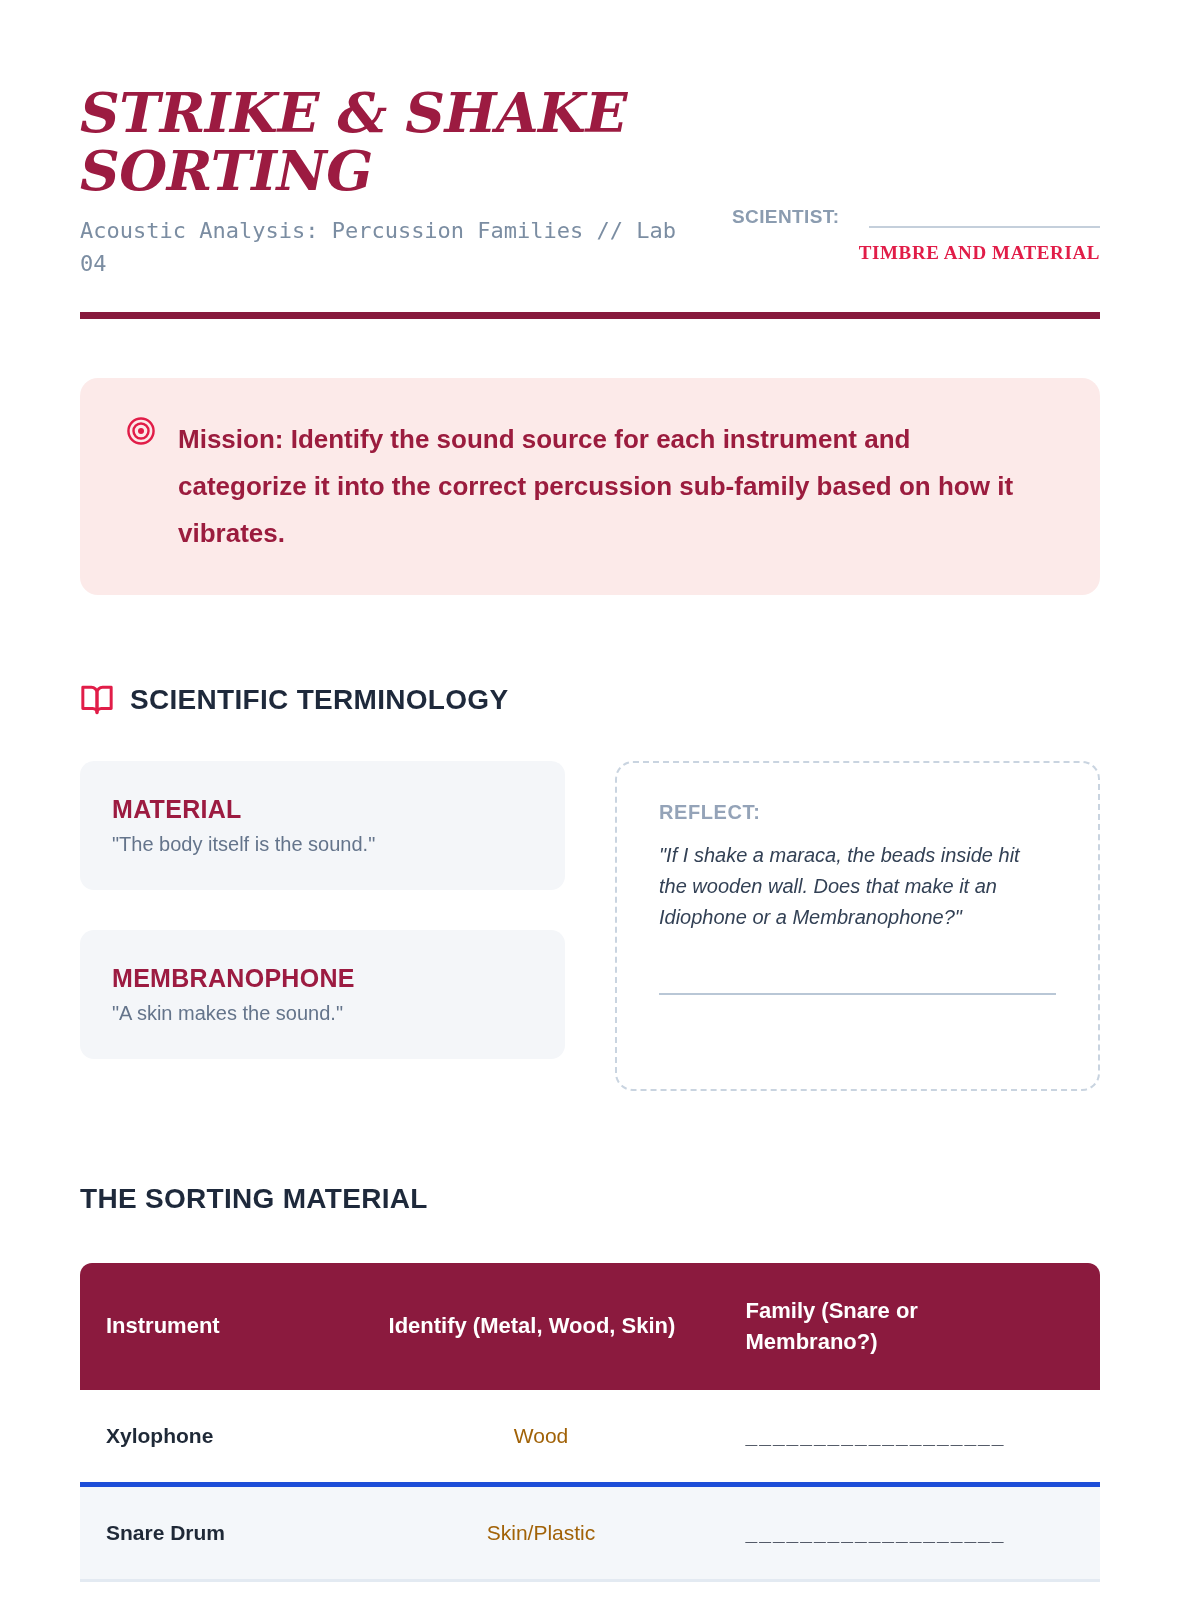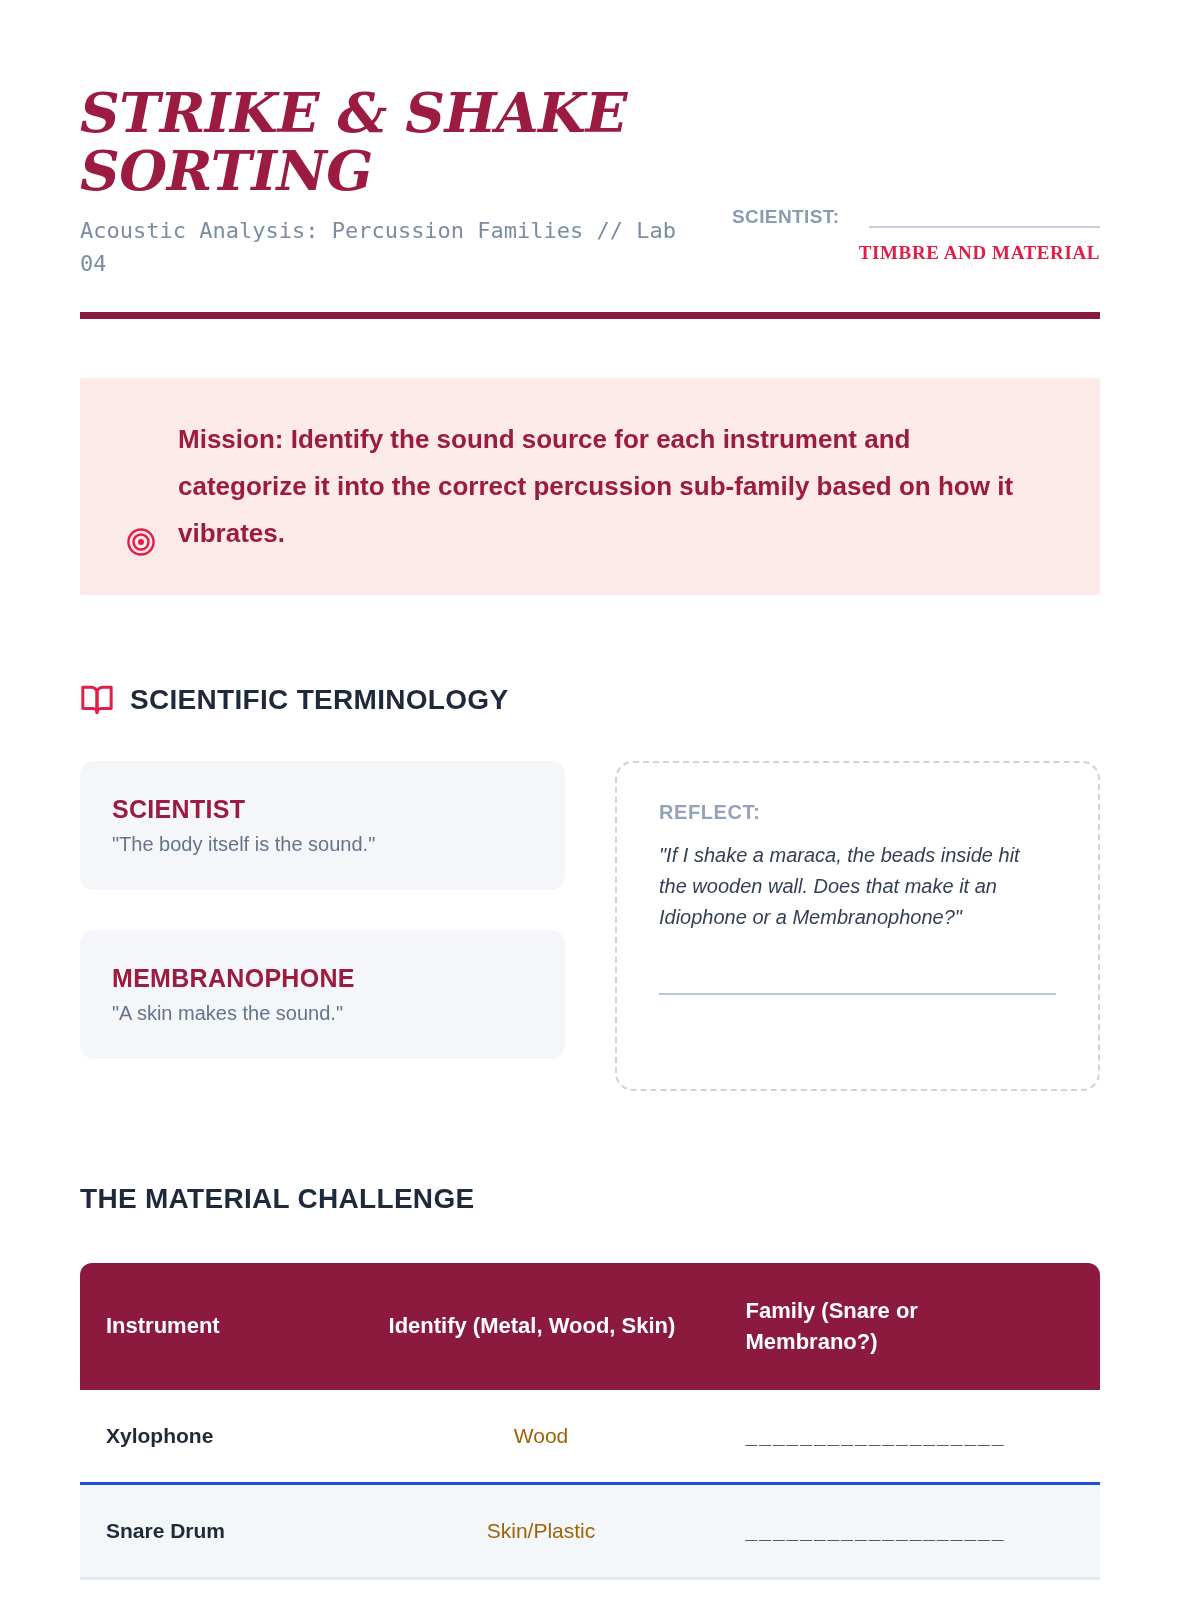--- a/index.html
+++ b/index.html
@@ -39,23 +39,23 @@
     margin-top: 14px; text-align: right;
     font-size: 19px; font-weight: bold; color: #e11d48; letter-spacing: 0.6px; font-family: Liberation Serif, serif;
   }
 
   .rule { margin-top: 32px; height: 7px; background: #871a3c; border: none; }
 
   
   .mission-box {
     margin-top: 59px;
     background: #fceae9;
-    border-radius: 2px;
+    border-radius: 18px;
     padding: 38px 60px 38px 46px;
-    display: flex; align-items: flex-end; gap: 22px;
+    display: flex; align-items: flex-start; gap: 22px;
   }
   .mission-icon { flex: 0 0 auto; display: block; }
   .mission-text {
     font-size: 26px; font-weight: 600; line-height: 47px; color: #9b1c3e;
   }
 
   
   .section-heading {
     display: flex; align-items: center; gap: 16px;
     font-size: 28px; font-weight: 800; color: #1e293b; letter-spacing: 0.3px;
@@ -98,21 +98,21 @@
     background: #8b1a3e; color: #ffffff;
     font-size: 22px; font-weight: bold; text-align: left;
     padding: 32px 26px; line-height: 1.45; vertical-align: middle;
   }
   .sorting-table thead th:first-child { border-top-left-radius: 12px; margin-left: 20px; }
   .sorting-table thead th:last-child { border-top-right-radius: 12px; padding-right: 80px; }
   .sorting-table tbody td {
     padding: 32px 26px; font-size: 21px; line-height: 28px; vertical-align: middle;
   }
   .sorting-table tbody tr:nth-child(even) td { background: #f4f7fa; }
-  .sorting-table tbody tr + tr td { border-top: 3px solid #1d4ed8; }
+  .sorting-table tbody tr + tr td { border-top: 5px solid #1d4ed8; }
   .sorting-table tbody tr:last-child td { border-bottom: 3px solid #e3eaf2; }
   .cell-instrument { font-weight: bold; color: #1f2937; }
   .cell-material { color: #a16207; text-align: center; }
   .cell-blank { color: #262f3f; font-weight: bold; letter-spacing: 2px; font-size: 20px; }
 </style>
 </head>
 <body>
 
 <div class="page">
 
@@ -147,37 +147,37 @@
     <svg width="34" height="34" viewBox="0 0 24 24" fill="none" stroke="#e11d48" stroke-width="2.1" stroke-linecap="round" stroke-linejoin="round">
       <path d="M2 3h6a4 4 0 0 1 4 4v14a3 3 0 0 0-3-3H2z"></path>
       <path d="M22 3h-6a4 4 0 0 0-4 4v14a3 3 0 0 1 3-3h7z"></path>
     </svg>
     <span>SCIENTIFIC TERMINOLOGY</span>
   </h2>
 
   <div class="terminology-grid">
     <div>
       <div class="term-card">
-        <div class="term-title">SCIENTIST</div>
+        <div class="term-title">MATERIAL</div>
         <div class="term-def">"The body itself is the sound."</div>
       </div>
       <div class="term-card">
         <div class="term-title">MEMBRANOPHONE</div>
         <div class="term-def">"A skin makes the sound."</div>
       </div>
     </div>
 
     <div class="reflect-box">
       <div class="reflect-label">REFLECT:</div>
       <p class="reflect-question">"If I shake a maraca, the beads inside hit the wooden wall. Does that make it an Idiophone or a Membranophone?"</p>
       <div class="answer-line"></div>
     </div>
   </div>
 
-  <h2 class="section-heading challenge-heading">THE MATERIAL CHALLENGE</h2>
+  <h2 class="section-heading challenge-heading">THE SORTING MATERIAL</h2>
 
   <table class="sorting-table">
     <colgroup>
         <col class="c1">
         <col class="c2">
         <col class="c3">
       </colgroup>
     <thead>
       <tr>
         <th>Instrument</th>

